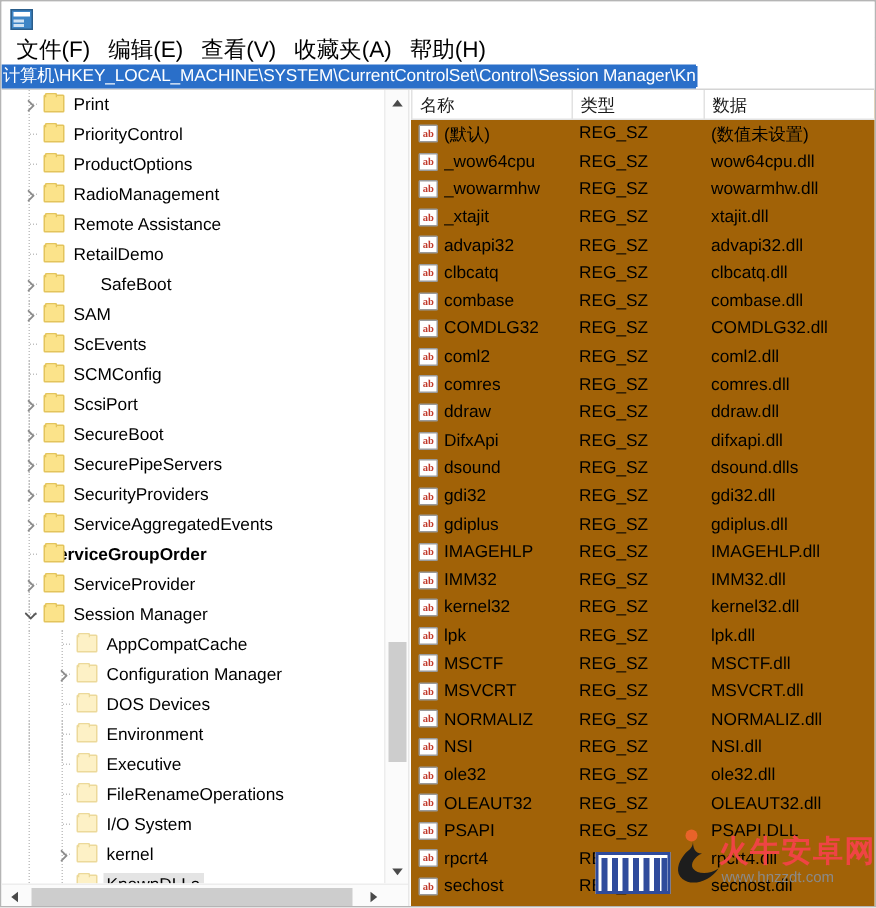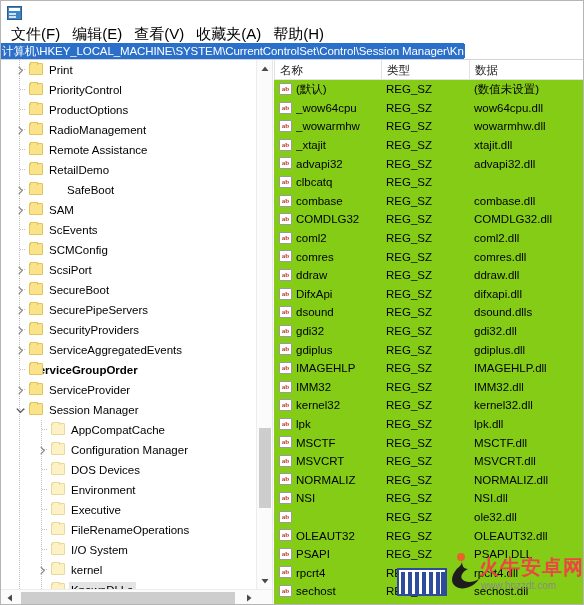--- a/index.html
+++ b/index.html
@@ -200,21 +200,21 @@
   }
   .hsb .corner {
     position: absolute; right: 0; top: 0;
     width: 16px; height: 16px; background: #fbfbfb;
   }
 
   
   .list-pane {
     position: absolute; left: 273px; top: 0;
     width: 311px; height: 546px;
-    background: #84cc16;
+    background: #a16207;
     overflow: hidden;
   }
   .list-header {
     position: absolute; left: 0; top: 0;
     width: 311px; height: 20px;
     background: #ffffff;
     border-bottom: 1px solid #e2e2e2;
   }
   .hcell {
     position: absolute; top: 0; height: 20px;
@@ -632,20 +632,21 @@
           <div class="lrow">
             <div class="ab-icon">ab</div>
             <div class="cell-name">advapi32</div>
             <div class="cell-type">REG_SZ</div>
             <div class="cell-data">advapi32.dll</div>
           </div>
           <div class="lrow">
             <div class="ab-icon">ab</div>
             <div class="cell-name">clbcatq</div>
             <div class="cell-type">REG_SZ</div>
+            <div class="cell-data">clbcatq.dll</div>
           </div>
           <div class="lrow">
             <div class="ab-icon">ab</div>
             <div class="cell-name">combase</div>
             <div class="cell-type">REG_SZ</div>
             <div class="cell-data">combase.dll</div>
           </div>
           <div class="lrow">
             <div class="ab-icon">ab</div>
             <div class="cell-name">COMDLG32</div>
@@ -737,20 +738,21 @@
             <div class="cell-data">NORMALIZ.dll</div>
           </div>
           <div class="lrow">
             <div class="ab-icon">ab</div>
             <div class="cell-name">NSI</div>
             <div class="cell-type">REG_SZ</div>
             <div class="cell-data">NSI.dll</div>
           </div>
           <div class="lrow">
             <div class="ab-icon">ab</div>
+            <div class="cell-name">ole32</div>
             <div class="cell-type">REG_SZ</div>
             <div class="cell-data">ole32.dll</div>
           </div>
           <div class="lrow">
             <div class="ab-icon">ab</div>
             <div class="cell-name">OLEAUT32</div>
             <div class="cell-type">REG_SZ</div>
             <div class="cell-data">OLEAUT32.dll</div>
           </div>
           <div class="lrow">

